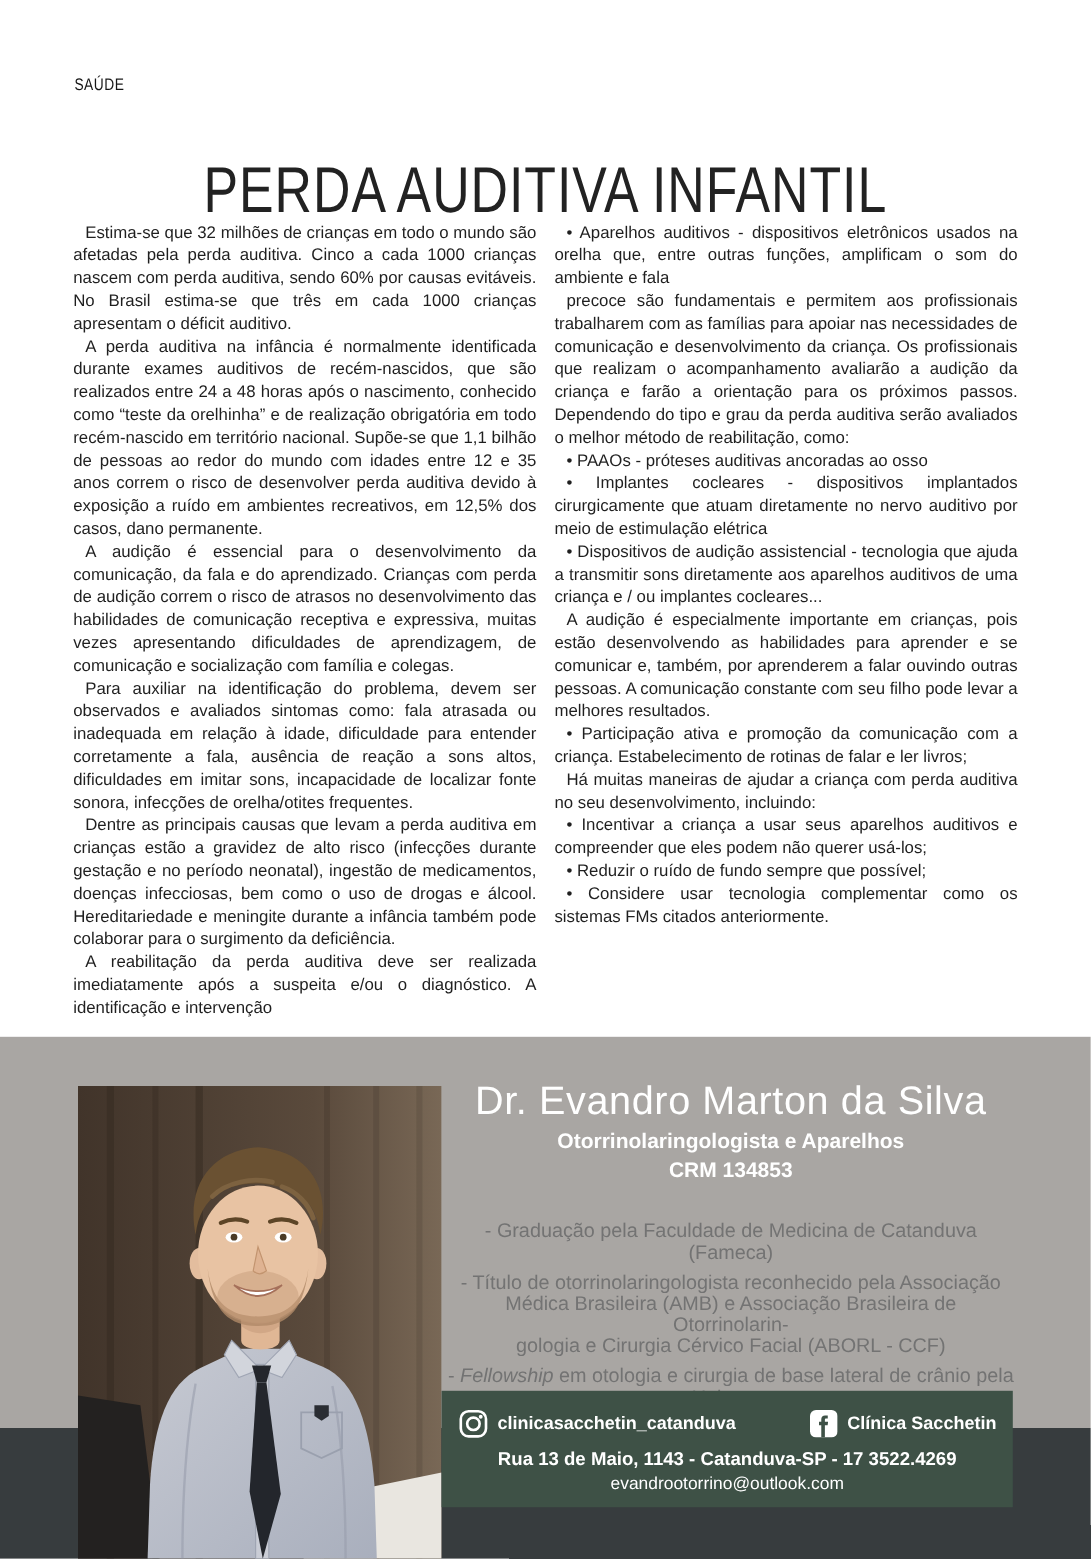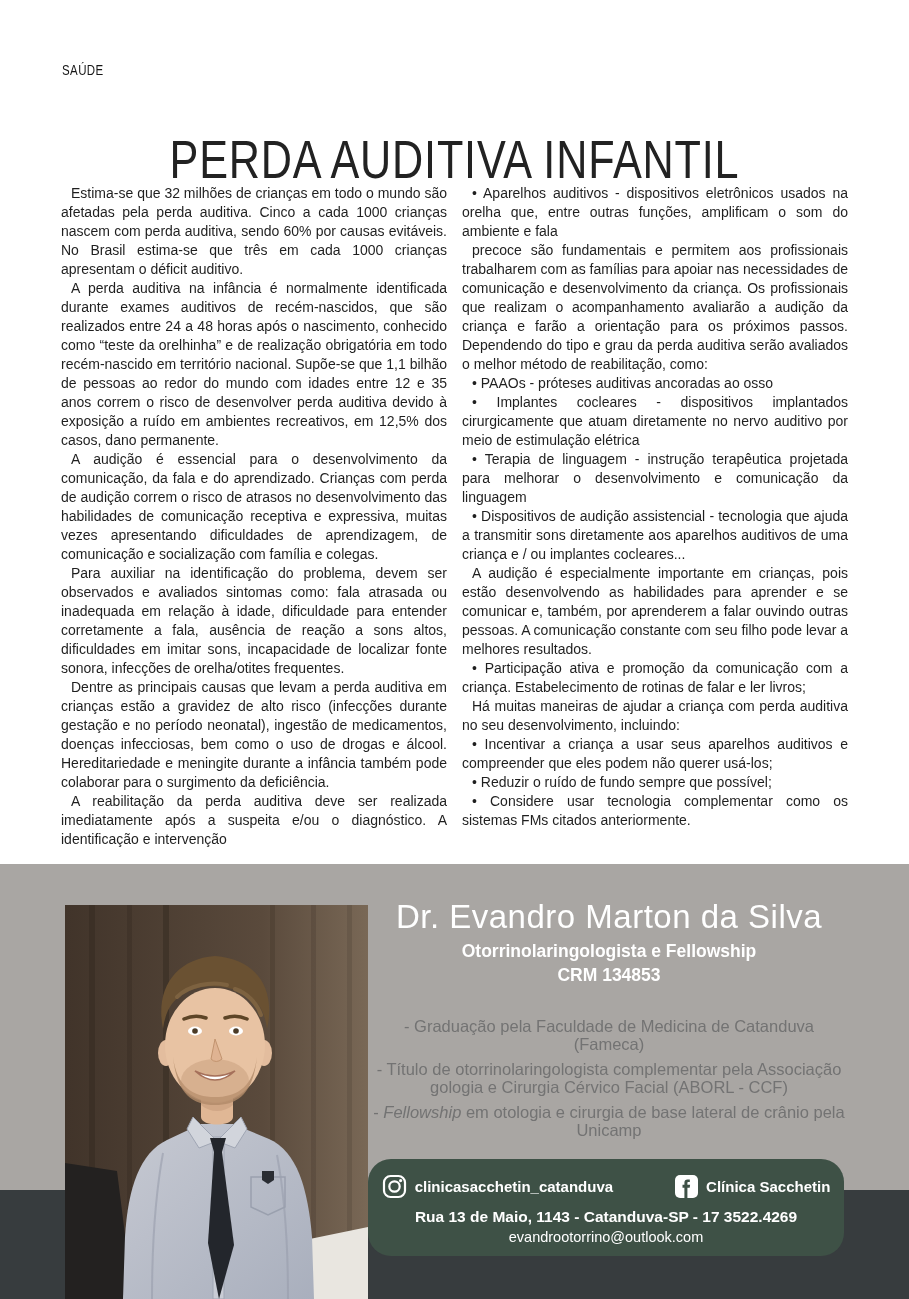--- a/index.html
+++ b/index.html
@@ -37,21 +37,21 @@
   }
   .bio-name{font-size:33px;font-weight:300;color:#ffffff;letter-spacing:.5px;margin:0 0 5px 0;}
   .bio-specialty{font-size:17.5px;font-weight:700;color:#ffffff;margin:0 0 3px 0;}
   .bio-crm{font-size:17.5px;font-weight:700;color:#ffffff;margin:0 0 32px 0;}
   .cred{margin:0 0 8px 0;font-size:16.5px;line-height:17.5px;color:#737373;}
   .cred .line{display:block;}
   .cred i{font-style:italic;}
   
   .green-box{
     position:absolute;left:368px;top:1159px;width:476px;height:97px;
-    background:#3e5146;color:#ffffff;text-align:center;border-radius:23px;
+    background:#3e5146;color:#ffffff;text-align:center;
   }
   .social-row{
     display:flex;justify-content:center;align-items:center;gap:10px;
     padding-top:15px;font-size:15px;font-weight:600;
   }
   .social-row .pair{display:flex;align-items:center;gap:8px;}
   .social-row .pair + .pair{margin-left:22px;padding-left:30px;}
   .address-row{margin-top:9px;font-size:15.5px;font-weight:700;}
   .email-row{margin-top:3px;font-size:14.5px;font-weight:400;}
   .icon{display:inline-block;line-height:0;}
@@ -69,21 +69,20 @@
     <p>A audição é essencial para o desenvolvimento da comunicação, da fala e do aprendizado. Crianças com perda de audição correm o risco de atrasos no desenvolvimento das habilidades de comunicação receptiva e expressiva, muitas vezes apresentando dificuldades de aprendizagem, de comunicação e socialização com família e colegas.</p>
     <p>Para auxiliar na identificação do problema, devem ser observados e avaliados sintomas como: fala atrasada ou inadequada em relação à idade, dificuldade para entender corretamente a fala, ausência de reação a sons altos, dificuldades em imitar sons, incapacidade de localizar fonte sonora, infecções de orelha/otites frequentes.</p>
     <p>Dentre as principais causas que levam a perda auditiva em crianças estão a gravidez de alto risco (infecções durante gestação e no período neonatal), ingestão de medicamentos, doenças infecciosas, bem como o uso de drogas e álcool.  Hereditariedade e meningite durante a infância também pode colaborar para o surgimento da deficiência.</p>
     <p>A reabilitação da perda auditiva deve ser realizada imediatamente após a suspeita e/ou o diagnóstico. A identificação e intervenção</p>
   </div>
   <div class="col">
     <p>• Aparelhos auditivos - dispositivos eletrônicos usados na orelha que, entre outras funções, amplificam o som do ambiente e fala</p>
     <p>precoce são fundamentais e permitem aos profissionais trabalharem com as famílias para apoiar nas necessidades de comunicação e desenvolvimento da criança. Os profissionais que realizam o acompanhamento avaliarão a audição da criança e farão a orientação para os próximos passos. Dependendo do tipo e grau da perda auditiva serão avaliados o melhor método de reabilitação, como:</p>
     <p>• PAAOs - próteses auditivas ancoradas ao osso</p>
     <p>• Implantes cocleares - dispositivos implantados cirurgicamente que atuam diretamente no nervo auditivo por meio de estimulação elétrica</p>
-    <p>• Terapia de linguagem - instrução terapêutica projetada para melhorar o desenvolvimento e comunicação da linguagem</p>
     <p>• Dispositivos de audição assistencial - tecnologia que ajuda a transmitir sons diretamente aos aparelhos auditivos de uma criança e / ou implantes cocleares...</p>
     <p>A audição é especialmente importante em crianças, pois estão desenvolvendo as habilidades para aprender e se comunicar e, também, por aprenderem a falar ouvindo outras pessoas. A comunicação constante com seu filho pode levar a melhores resultados.</p>
     <p>• Participação ativa e promoção da comunicação com a criança. Estabelecimento de rotinas de falar e ler livros;</p>
     <p>Há muitas maneiras de ajudar a criança com perda auditiva no seu desenvolvimento, incluindo:</p>
     <p>• Incentivar a criança a usar seus aparelhos auditivos e compreender que eles podem não querer usá-los;</p>
     <p>• Reduzir o ruído de fundo sempre que possível;</p>
     <p>• Considere usar tecnologia complementar como os sistemas FMs citados anteriormente.</p>
   </div>
 </div>
 
@@ -164,28 +163,29 @@
 
       <path d="M98,124 C90,84 110,54 150,51 C192,54 211,84 202,124 C199,101 189,92 176,87 C158,79 134,79 118,89 C106,96 100,108 98,124 Z" fill="#6a5132"></path>
       <path d="M112,92 C124,80 146,76 162,80" stroke="#7d6240" stroke-width="4" fill="none" stroke-linecap="round"></path>
       <path d="M170,84 C182,88 192,98 196,110" stroke="#7d6240" stroke-width="4" fill="none" stroke-linecap="round"></path>
     </g>
   </svg>
 </div>
 
 <div class="bio">
   <div class="bio-name">Dr. Evandro Marton da Silva</div>
-  <div class="bio-specialty">Otorrinolaringologista e Fellowship</div>
+  <div class="bio-specialty">Otorrinolaringologista e Aparelhos</div>
   <div class="bio-crm">CRM 134853</div>
 
   <p class="cred">
     <span class="line">- Graduação pela Faculdade de Medicina de Catanduva (Fameca)</span>
   </p>
   <p class="cred">
-    <span class="line">- Título de otorrinolaringologista complementar pela Associação</span>
+    <span class="line">- Título de otorrinolaringologista reconhecido pela Associação</span>
+    <span class="line">Médica Brasileira (AMB) e Associação Brasileira de Otorrinolarin-</span>
     <span class="line">gologia e Cirurgia Cérvico Facial (ABORL - CCF)</span>
   </p>
   <p class="cred">
     <span class="line"><span>- </span><i>Fellowship</i><span> em otologia e cirurgia de base lateral de crânio pela</span></span>
     <span class="line">Unicamp</span>
   </p>
 </div>
 
 <div class="green-box">
   <div class="social-row">

